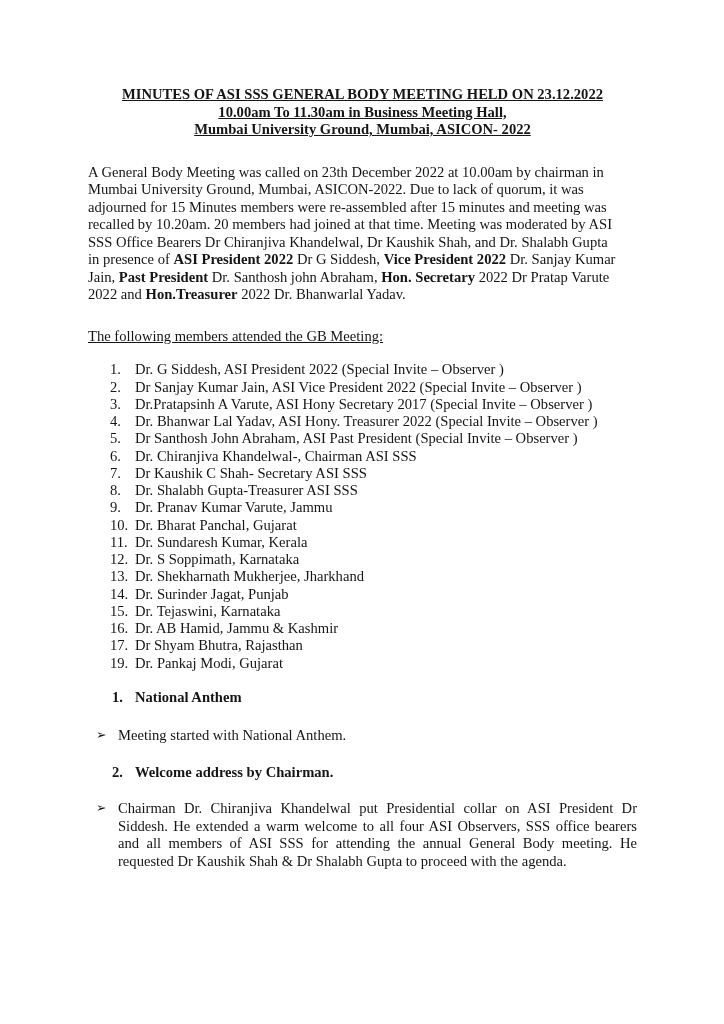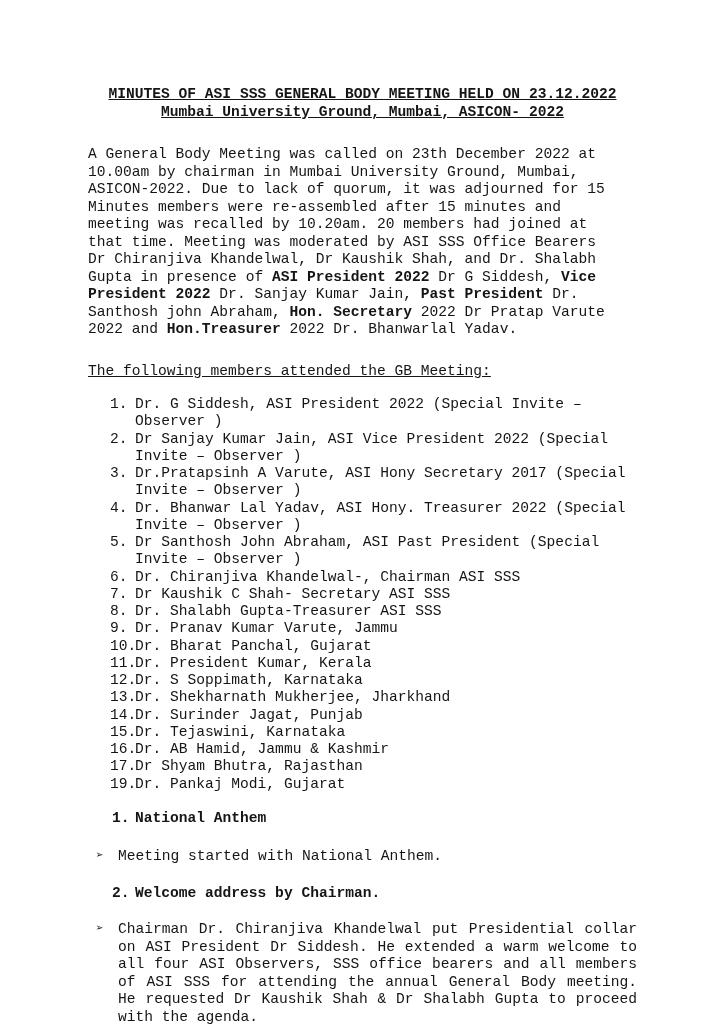--- a/index.html
+++ b/index.html
@@ -6,21 +6,21 @@
     margin: 0;
     padding: 0;
     background: #ffffff;
   }
   .page {
     position: relative;
     width: 724px;
     height: 1024px;
     background: #ffffff;
     color: #151515;
-    font-family: Liberation Mono, monospace;
+    font-family: Liberation Serif, serif;
     font-size: 14.6px;
     line-height: 1.2;
     box-sizing: border-box;
     padding: 86px 87px 0 88px;
     overflow: hidden;
   }
 
   
   .title-block {
     text-align: center;
@@ -87,20 +87,21 @@
   .bullet-2 { margin-top: 19px; }
   .bullet-2 .text { text-align: justify; }
 </style>
 </head>
 <body>
 
 <div class="page">
 
   <div class="title-block">
     <div class="title-line">MINUTES OF ASI SSS GENERAL BODY MEETING HELD ON 23.12.2022</div>
+    <div class="title-line">10.00am To 11.30am in Business Meeting Hall,</div>
     <div class="title-line">Mumbai University Ground, Mumbai, ASICON- 2022</div>
   </div>
 
   <p class="intro"><span>A General Body Meeting was called on 23th December 2022 at 10.00am by chairman in Mumbai University Ground, Mumbai, ASICON-2022. Due to lack of quorum, it was adjourned for 15 Minutes members were re-assembled after 15 minutes and meeting was recalled by 10.20am. 20 members had joined at that time. Meeting was moderated by ASI SSS Office Bearers Dr Chiranjiva Khandelwal, Dr Kaushik Shah, and Dr. Shalabh Gupta in presence of </span><b>ASI President 2022</b><span> Dr G Siddesh, </span><b>Vice President 2022</b><span> Dr. Sanjay Kumar Jain, </span><b>Past President</b><span> Dr. Santhosh john Abraham, </span><b>Hon. Secretary</b><span> 2022 Dr Pratap Varute 2022 and </span><b>Hon.Treasurer</b><span> 2022 Dr. Bhanwarlal Yadav.</span></p>
 
   <div class="attendees-heading">The following members attended the GB Meeting:</div>
 
   <ul class="attendees-list">
 
       <li class="attendee">
@@ -148,21 +149,21 @@
         <span class="name">Dr. Pranav Kumar Varute, Jammu</span>
       </li>
 
       <li class="attendee">
         <span class="num">10.</span>
         <span class="name">Dr. Bharat Panchal, Gujarat</span>
       </li>
 
       <li class="attendee">
         <span class="num">11.</span>
-        <span class="name">Dr. President Kumar, Kerala</span>
+        <span class="name">Dr. Sundaresh Kumar, Kerala</span>
       </li>
 
       <li class="attendee">
         <span class="num">12.</span>
         <span class="name">Dr. S Soppimath, Karnataka</span>
       </li>
 
       <li class="attendee">
         <span class="num">13.</span>
         <span class="name">Dr. Shekharnath Mukherjee, Jharkhand</span>

